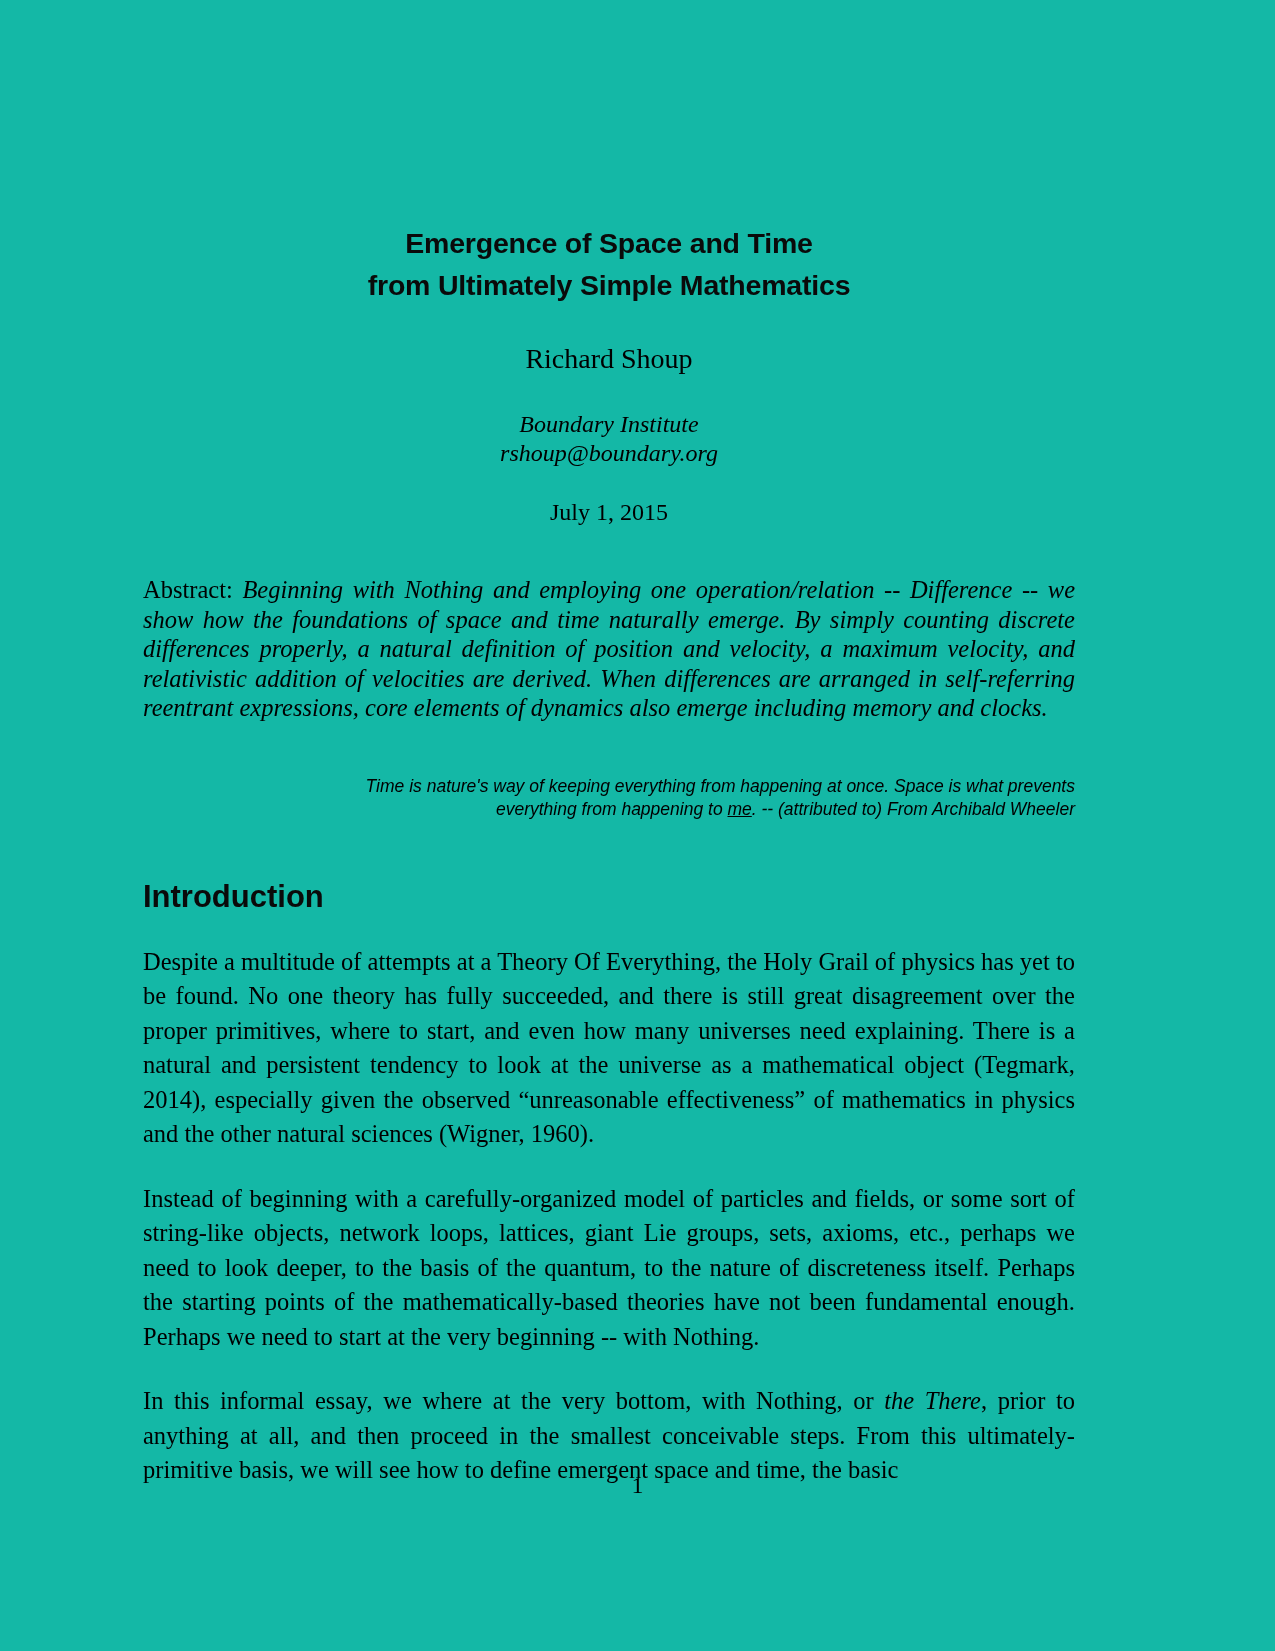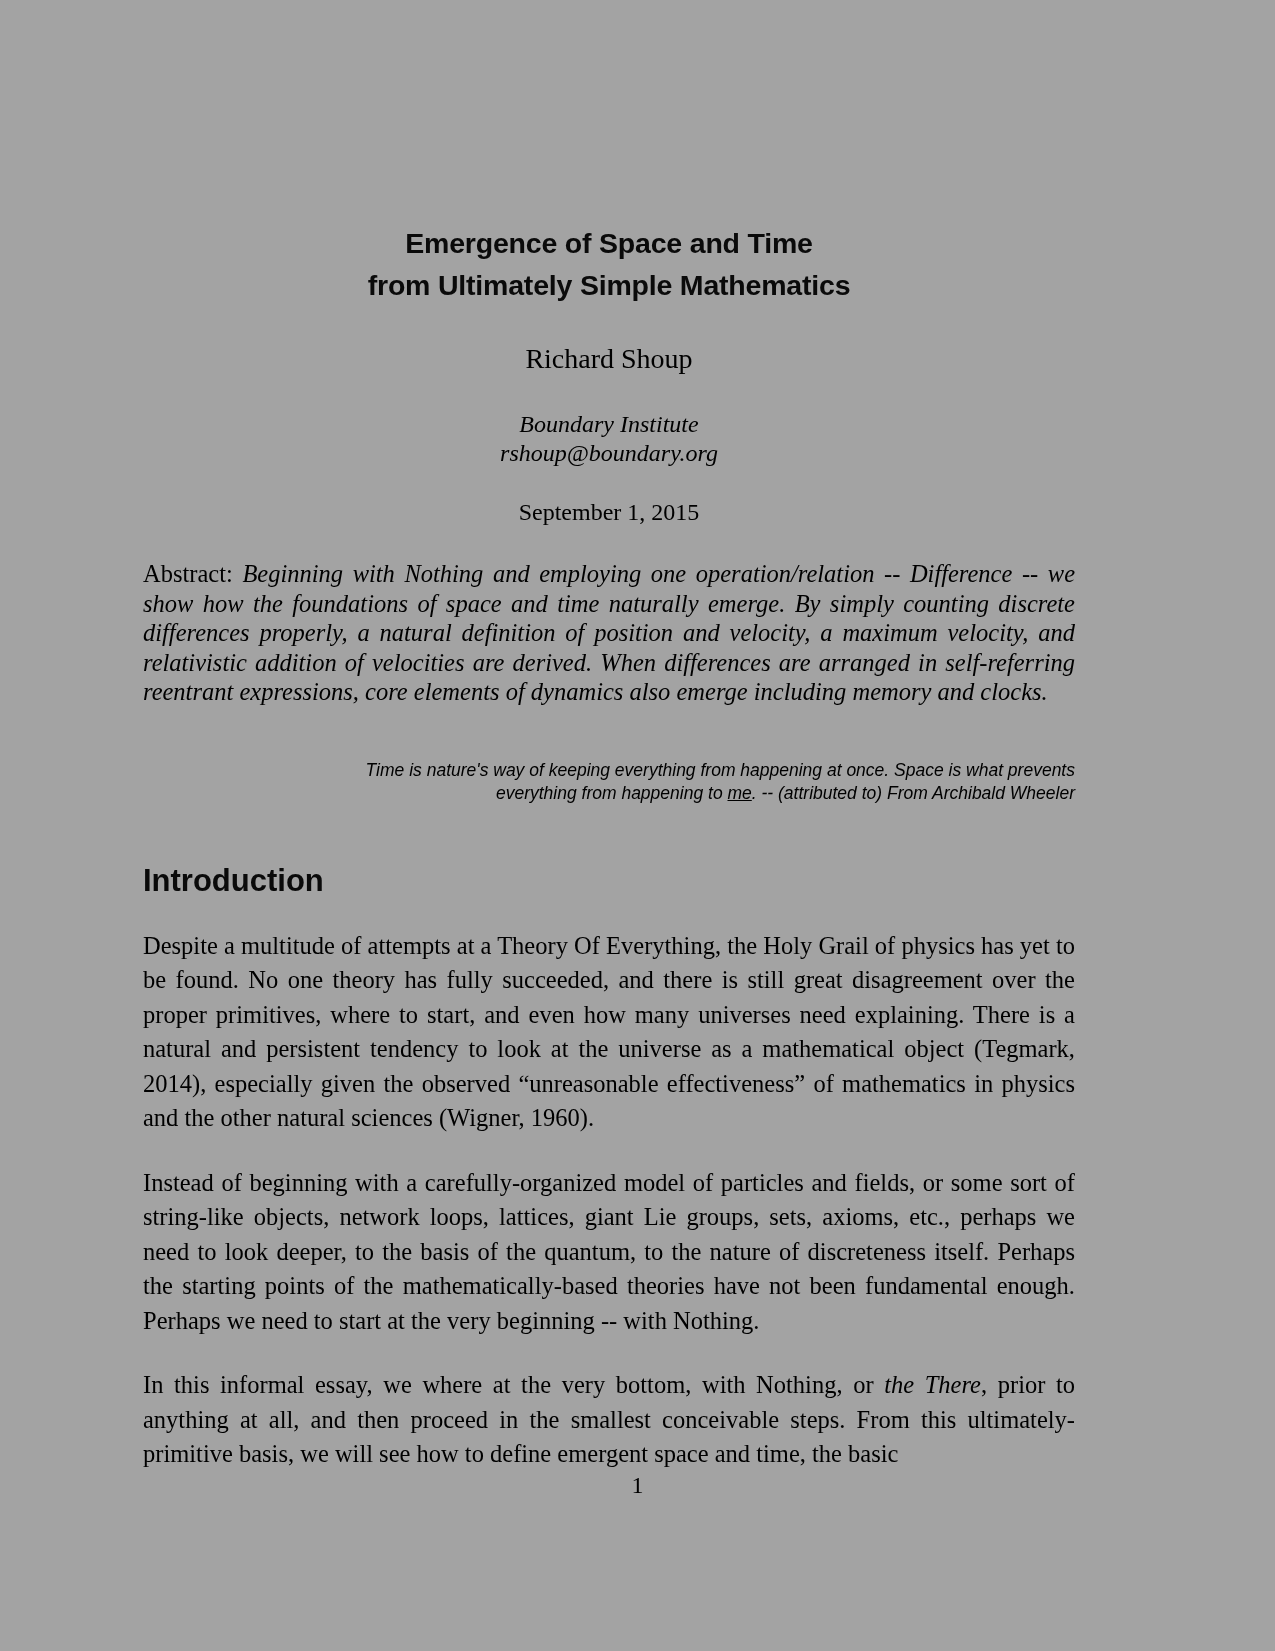--- a/index.html
+++ b/index.html
@@ -14,21 +14,21 @@
     color: #000000;
     position: relative;
     overflow: hidden;
   }
 
   .page {
     position: absolute;
     top: 0; left: 0;
     width: 1275px;
     height: 1651px;
-    background: #a3a3a3;
+    background: #14b8a6;
   }
 
   .content {
     position: absolute;
     left: 143px;
     top: 0;
     width: 932px;
   }
 
   
@@ -64,21 +64,21 @@
 
   .date {
     text-align: center;
     font-size: 24px;
     line-height: 29px;
     margin-top: 30px;
   }
 
   
   .abstract {
-    margin-top: 32px;
+    margin-top: 48px;
     font-size: 24.5px;
     line-height: 29.5px;
     text-align: justify;
     text-justify: inter-word;
     font-family: Liberation Serif, serif;
   }
   .abstract-label {
     font-style: normal;
   }
   .abstract-body {
@@ -144,21 +144,21 @@
       <div class="title-line">from Ultimately Simple Mathematics</div>
     </div>
 
     <div class="author">Richard Shoup</div>
 
     <div class="affiliation-block">
       <span class="affil-line">Boundary Institute</span>
       <span class="affil-line">rshoup@boundary.org</span>
     </div>
 
-    <div class="date">September 1, 2015</div>
+    <div class="date">July 1, 2015</div>
 
     <div class="abstract">
       <span class="abstract-label">Abstract:</span>
       <span class="abstract-body">Beginning with Nothing and employing one operation/relation -- Difference -- we show how the foundations of space and time naturally emerge.  By simply counting discrete differences properly, a natural definition of position and velocity, a maximum velocity, and relativistic addition of velocities are derived.  When differences are arranged in self-referring reentrant expressions, core elements of dynamics also emerge including memory and clocks.</span>
     </div>
 
     <div class="epigraph">
       <span>Time is nature's way of keeping everything from happening at once. Space is what prevents everything from happening to </span><u>me</u><span>. -- (attributed to) From Archibald Wheeler</span>
     </div>
 

